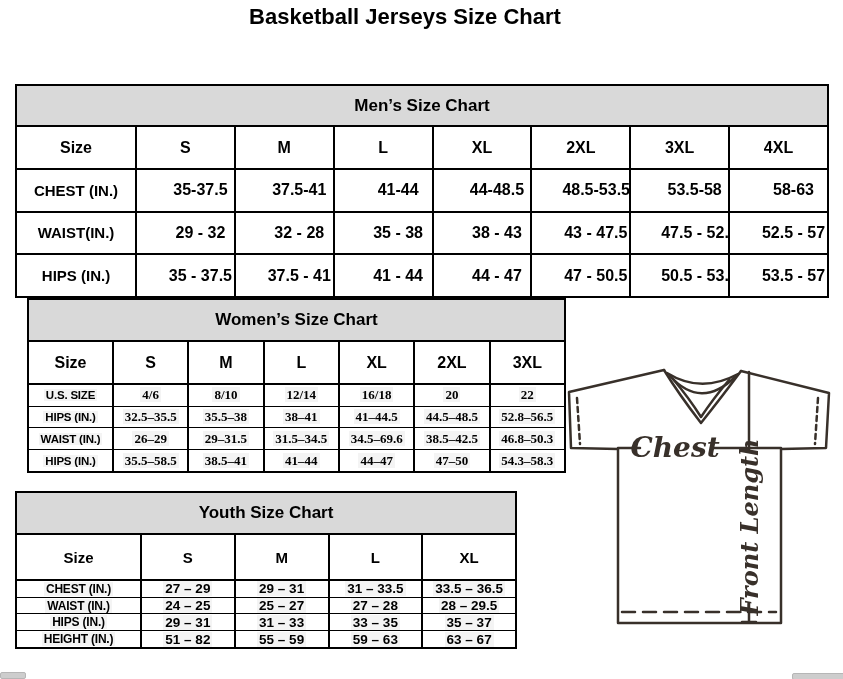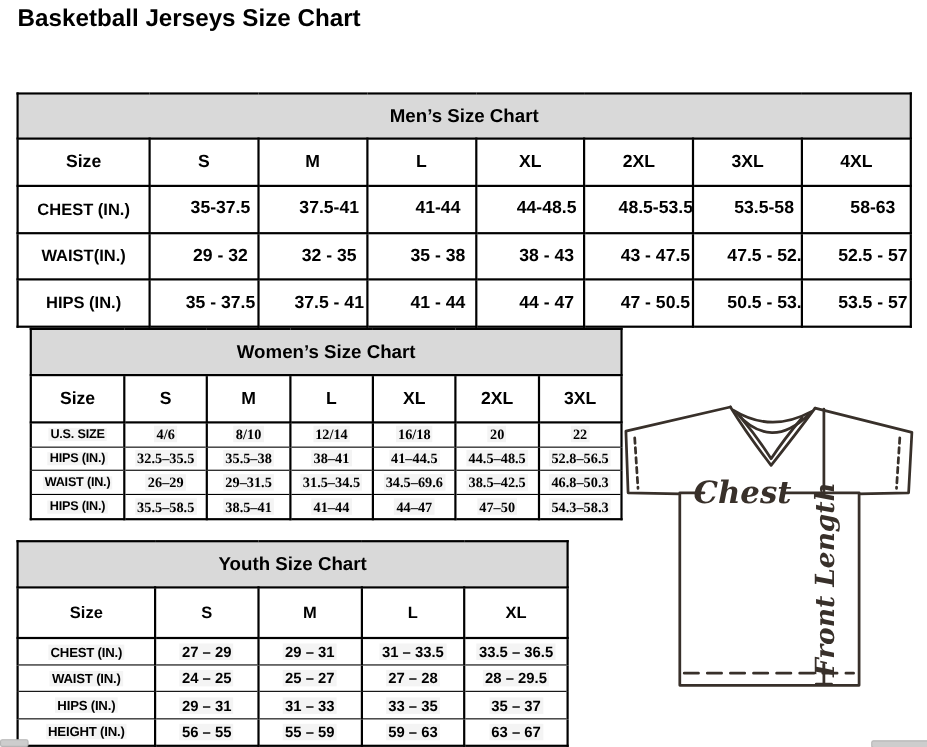--- a/index.html
+++ b/index.html
@@ -3,21 +3,21 @@
 <meta charset="utf-8">
 <style>
   html,body{margin:0;padding:0;}
   body{
     width:843px;height:679px;position:relative;overflow:hidden;
     background:#ffffff;color:#000;
     font-family:"Liberation Sans",sans-serif;
   }
   .page-title{
     position:absolute;top:4px;left:0;width:810px;
-    font-size:22px;font-weight:bold;padding-left:16px;
+    text-align:center;font-size:22px;font-weight:bold;
   }
   
   .chart{position:absolute;}
   .chart table{
     border-collapse:collapse;table-layout:fixed;
     width:100%;height:100%;
   }
   .chart th,.chart td{
     border:2px solid var(--table-border,#000);
     text-align:center;vertical-align:middle;
@@ -34,21 +34,21 @@
   #mens .data-row td{font-size:16px;padding-left:30px;}
   
   #womens{left:15px;top:298px;width:539px;height:175px;padding-left:12px;}
   #womens col:first-child{width:85px;}
   #womens .title-row{height:42px;}
   #womens .size-row{height:43px;}
   #womens .size-row th{font-size:16px;}
   #womens .data-row th{font-size:11.5px;letter-spacing:-0.2px;}
   #womens .data-row td{font-size:13px;font-family:Liberation Serif, serif;}
   
-  #youth{left:15px;top:491px;width:502px;height:188px;}
+  #youth{left:15px;top:491px;width:502px;height:158px;}
   #youth col:first-child{width:125px;}
   #youth .title-row{height:42px;}
   #youth .size-row{height:46px;}
   #youth .size-row th{font-size:15px;}
   #youth .data-row th{font-size:12px;letter-spacing:-0.2px;}
   #youth .data-row td{font-size:13.5px;}
   
   #womens .data-row th,#womens .data-row td,
   #youth .data-row th,#youth .data-row td{
     border-top-width:1px;border-bottom-width:1px;
@@ -111,21 +111,21 @@
           <td><span>37.5-41</span></td>
           <td><span>41-44</span></td>
           <td><span>44-48.5</span></td>
           <td><span>48.5-53.5</span></td>
           <td><span>53.5-58</span></td>
           <td><span>58-63</span></td>
         </tr>
         <tr class="data-row">
           <th><span>WAIST(IN.)</span></th>
           <td><span>29 - 32</span></td>
-          <td><span>32 - 35</span></td>
+          <td><span>32 - 28</span></td>
           <td><span>35 - 38</span></td>
           <td><span>38 - 43</span></td>
           <td><span>43 - 47.5</span></td>
           <td><span>47.5 - 52.5</span></td>
           <td><span>52.5 - 57</span></td>
         </tr>
         <tr class="data-row">
           <th><span>HIPS (IN.)</span></th>
           <td><span>35 - 37.5</span></td>
           <td><span>37.5 - 41</span></td>
@@ -239,21 +239,21 @@
         </tr>
         <tr class="data-row">
           <th><span>HIPS (IN.)</span></th>
           <td><span>29 – 31</span></td>
           <td><span>31 – 33</span></td>
           <td><span>33 – 35</span></td>
           <td><span>35 – 37</span></td>
         </tr>
         <tr class="data-row">
           <th><span>HEIGHT (IN.)</span></th>
-          <td><span>56 – 55</span></td>
+          <td><span>51 – 82</span></td>
           <td><span>55 – 59</span></td>
           <td><span>59 – 63</span></td>
           <td><span>63 – 67</span></td>
         </tr>
       </tbody>
     </table>
 </div>
 
 <div class="jersey-wrap">
   <svg viewBox="0 0 284 302">

